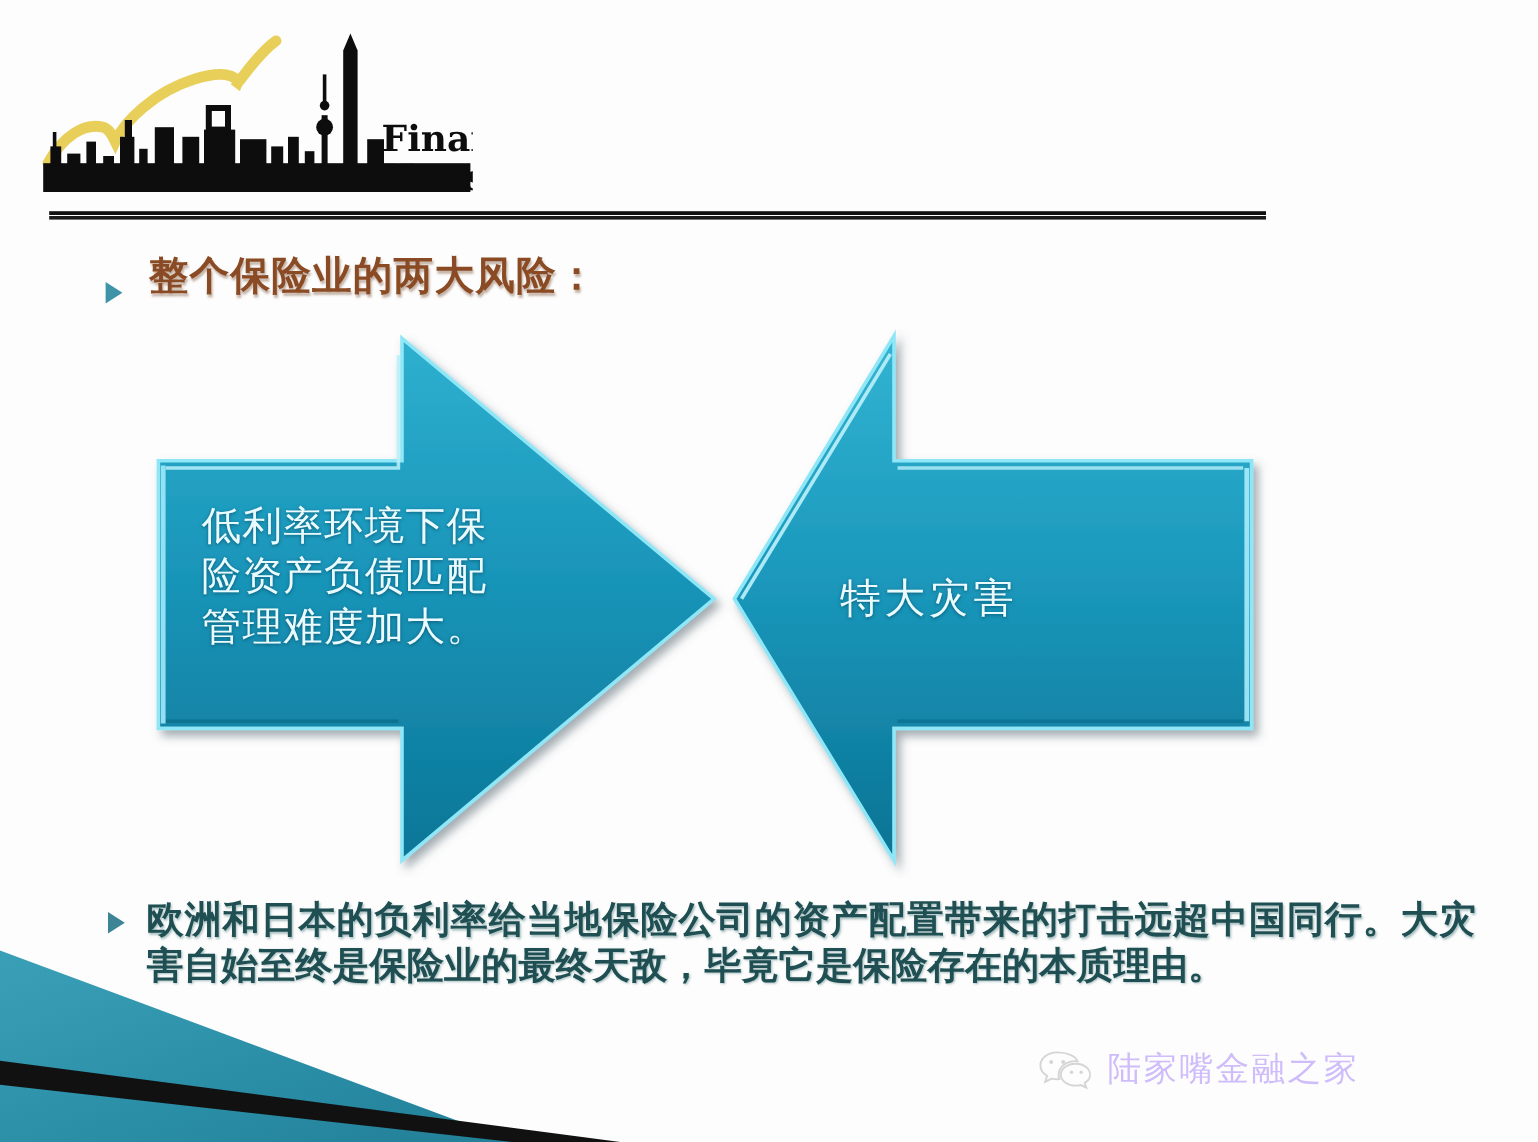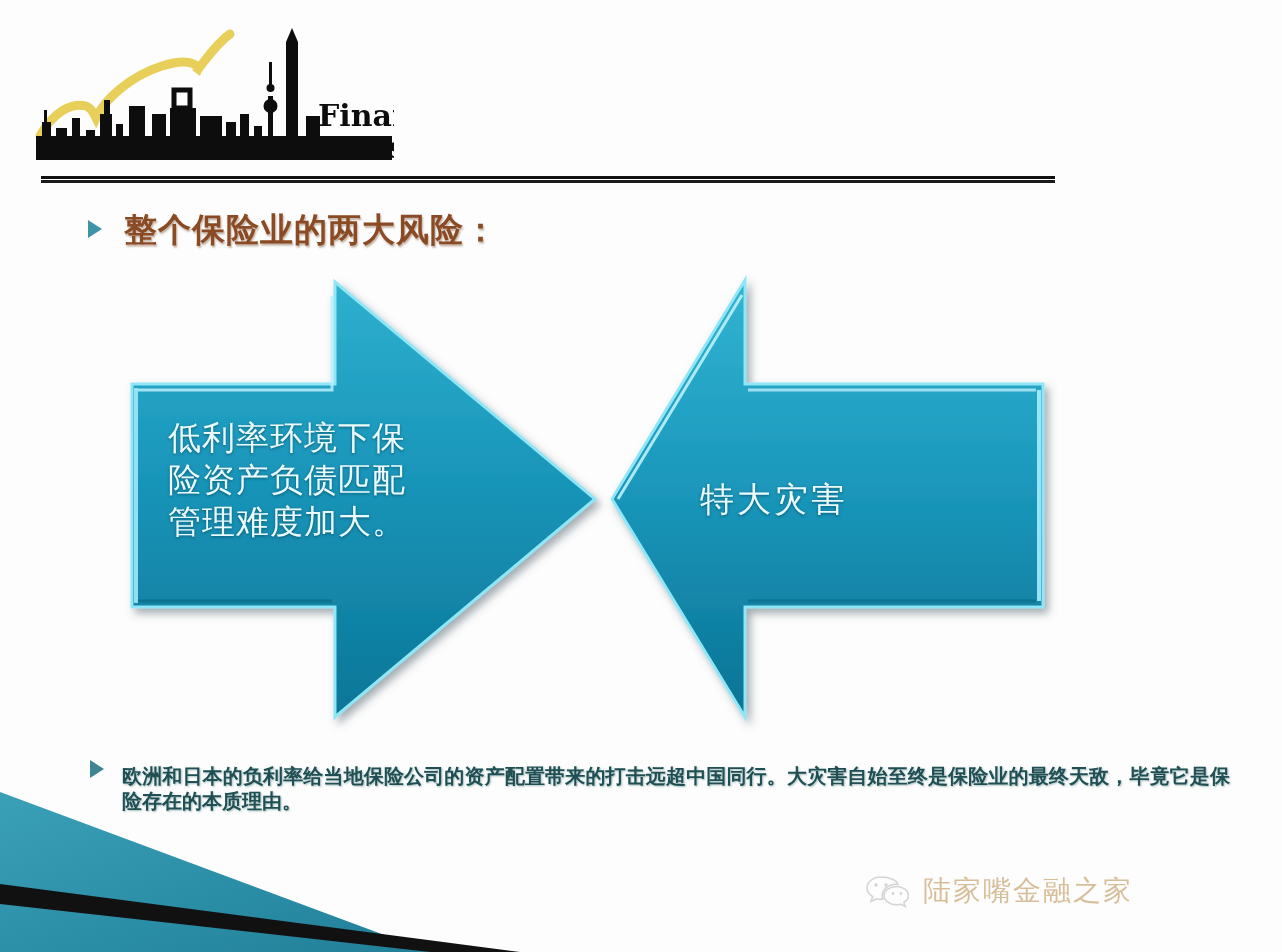--- a/index.html
+++ b/index.html
@@ -38,21 +38,21 @@
   .bullet-tri{
     width:0;height:0;
     border-top:9px solid transparent;
     border-bottom:9px solid transparent;
     border-left:14px solid #3f93a8;
     flex:0 0 auto;
   }
 
   .bullet-row-top{
     position:absolute; left:88px; top:208px;
-    display:flex; align-items:flex-start; gap:22px;
+    display:flex; align-items:flex-end; gap:22px;
   }
   .bullet-row-top .bullet-tri{ margin-top:12px; }
   .lead-text{
     font-size:33px; font-weight:bold; letter-spacing:1px;
     color:#8a4b24;
     font-family:"DejaVu Sans","Liberation Sans",sans-serif;
     text-shadow:1px 2px 2px rgba(120,80,50,.45);
     white-space:nowrap;
   }
 
@@ -77,43 +77,42 @@
     text-align:left;
   }
 
   
   .bullet-row-bottom{
     position:absolute; left:90px; top:748px; width:1140px;
     display:flex; align-items:flex-start; gap:18px;
   }
   .bullet-row-bottom .bullet-tri{ margin-top:12px; border-left-color:#3c8496; }
   .body-text{
-    font-size:20px; font-weight:bold; line-height:1.23;
+    font-size:31px; font-weight:bold; line-height:1.23;
     letter-spacing:0px;
     color:#1f4f52;
     font-family:"DejaVu Sans","Liberation Sans",sans-serif;
     text-shadow:1px 1px 2px rgba(60,110,115,.45);
     text-align:justify;
-    margin-top:16px;
   }
 
   
   .decor{ position:absolute; left:0; bottom:0; width:520px; height:180px; }
   .decor svg{ display:block; width:100%; height:100%; }
 
   
   .watermark{
     position:absolute; left:865px; top:872px;
     display:flex; align-items:center; gap:14px;
     opacity:.40;
   }
   .wm-icon{ width:44px; height:36px; flex:0 0 auto; }
   .wm-icon svg{ display:block; width:100%; height:100%; }
   .wm-text{
-    font-size:28px; color:#a16207; letter-spacing:2px;
+    font-size:28px; color:#8b5cf6; letter-spacing:2px;
     font-family:"DejaVu Sans","Liberation Sans",sans-serif;
   }
 </style>
 </head>
 <body>
 
 <div id="slide">
 
   <div class="header">
 

